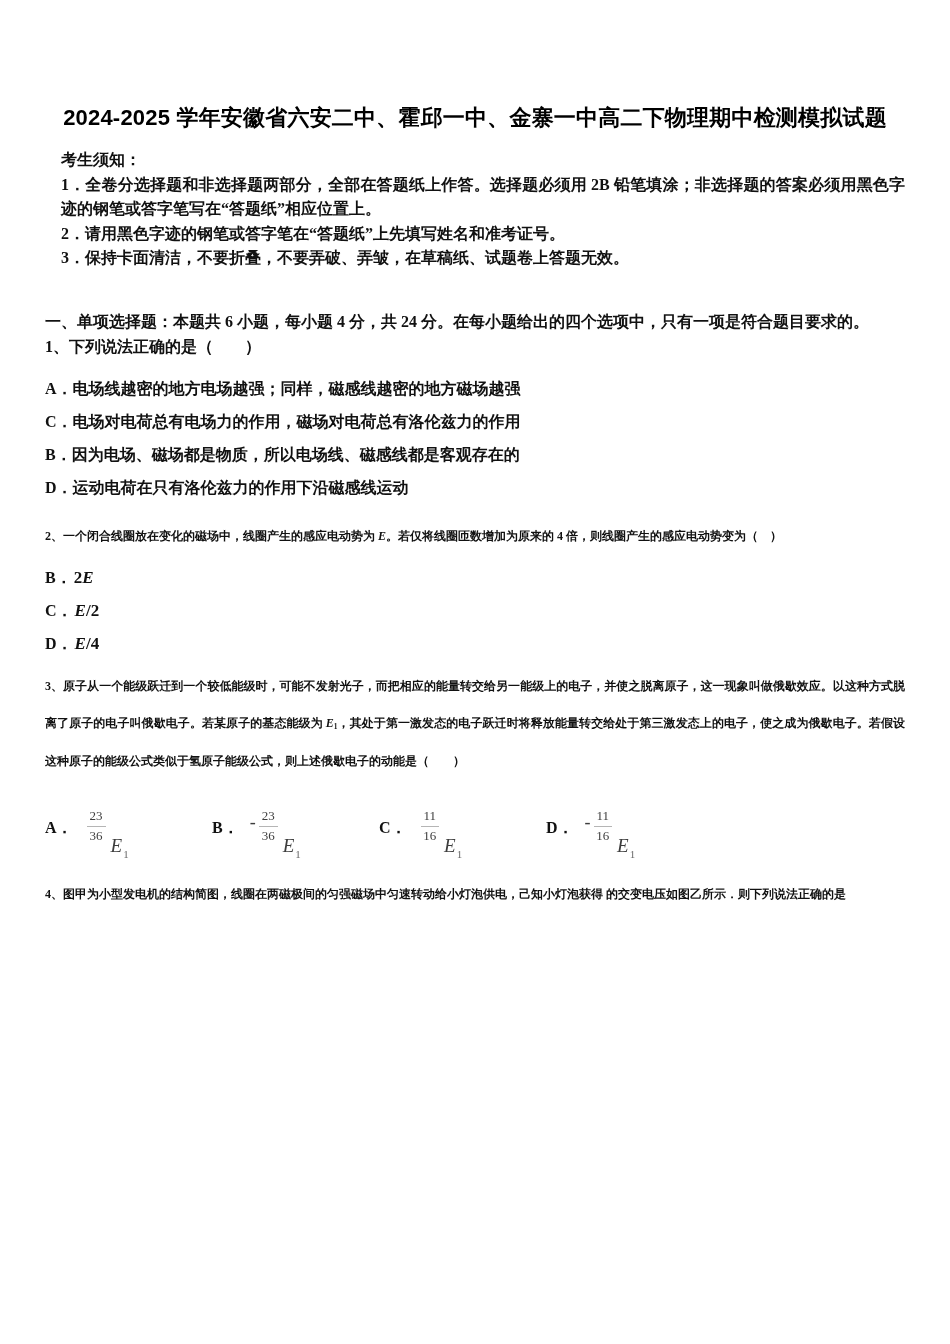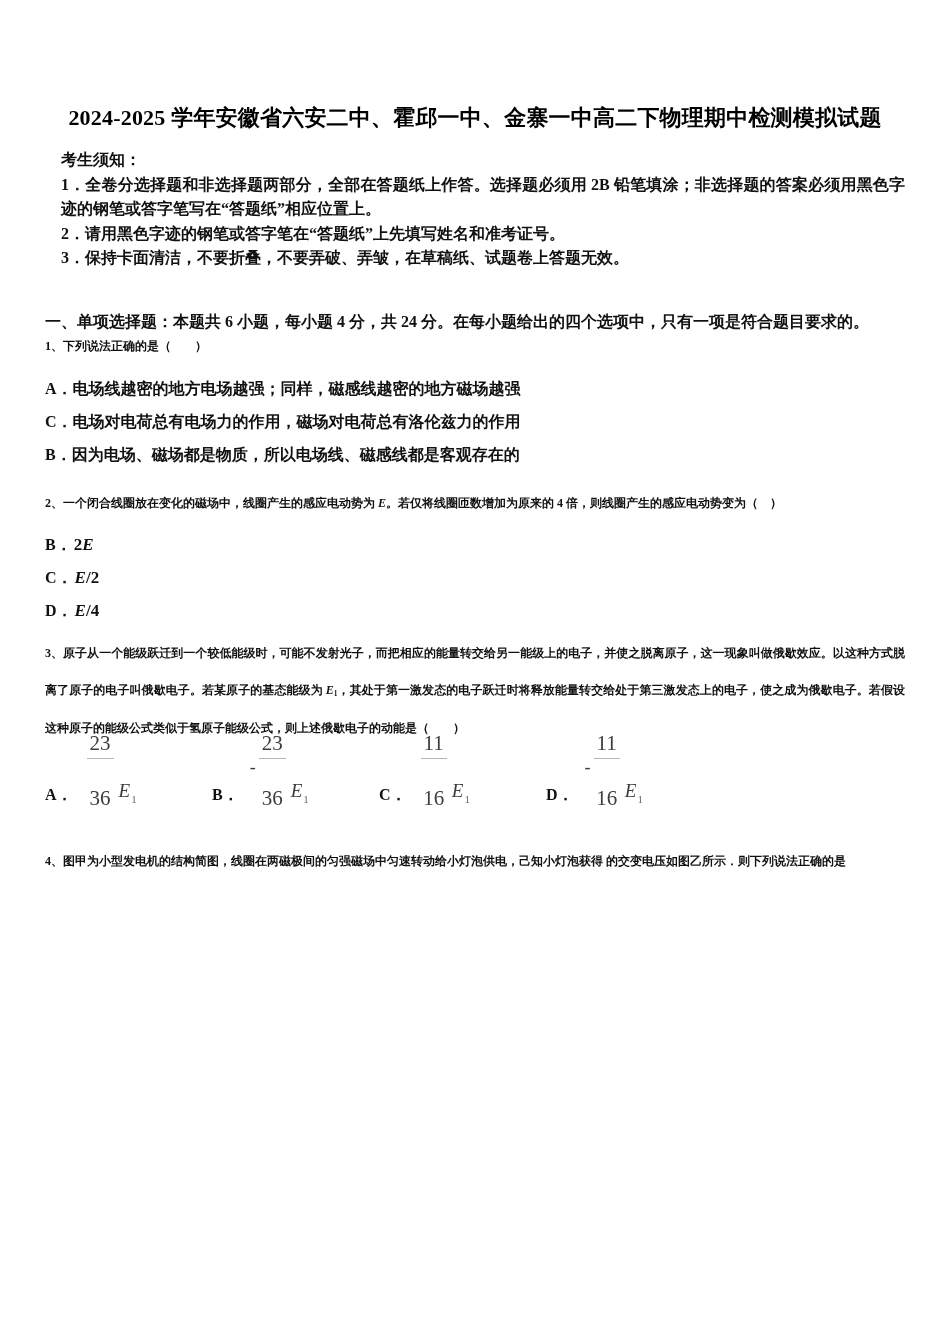--- a/index.html
+++ b/index.html
@@ -15,21 +15,21 @@
     color: #111111;
   }
   .page {
     box-sizing: border-box;
     width: 950px;
     height: 1344px;
     padding: 103px 45px 0 45px;
   }
   .doc-title {
     text-align: center;
-    font-family: Liberation Serif, serif;
+    font-family: Liberation Sans, sans-serif;
     font-weight: 800;
     font-size: 22px;
     line-height: 29px;
     color: #000000;
     letter-spacing: 0.2px;
   }
   .notice {
     margin-top: 16px;
     font-size: 16px;
     font-weight: 600;
@@ -38,21 +38,21 @@
     margin-left: 16px;
   }
   .section-heading {
     margin-top: 38px;
     font-size: 16px;
     font-weight: 600;
     line-height: 25px;
     text-align: justify;
   }
   .q-stem-tight {
-    font-size: 12px;
+    font-size: 16px;
     font-weight: 600;
     line-height: 25px;
   }
   .q-par {
     font-size: 12px;
     font-weight: 600;
     line-height: 37px;
     text-align: justify;
   }
   .options-block {
@@ -114,30 +114,29 @@
   .frac-sign {
     font-size: 18px;
     margin-right: 3px;
     position: relative;
     top: -4px;
   }
   .frac {
     display: inline-flex;
     flex-direction: column;
     text-align: center;
-    font-size: 21px;
+    font-size: 13px;
     line-height: 1.12;
   }
   .frac-num {
     border-bottom: 1.5px solid #b5b5b5;
     padding: 0 3px 2px 3px;
   }
   .frac-den {
     padding-top: 2px;
-    margin-top: 26px;
   }
   .frac-var {
     margin-left: 5px;
     font-style: italic;
     font-size: 19px;
     position: relative;
     top: 20px;
   }
   .frac-var .vsub {
     font-style: normal;
@@ -172,20 +171,23 @@
     <div class="options-block">
       <div class="option" style="margin-top:20px;">
         <span class="opt-label">A．</span><span>电场线越密的地方电场越强；同样，磁感线越密的地方磁场越强</span>
       </div>
       <div class="option">
         <span class="opt-label">C．</span><span>电场对电荷总有电场力的作用，磁场对电荷总有洛伦兹力的作用</span>
       </div>
       <div class="option">
         <span class="opt-label">B．</span><span>因为电场、磁场都是物质，所以电场线、磁感线都是客观存在的</span>
       </div>
+      <div class="option">
+        <span class="opt-label">D．</span><span>运动电荷在只有洛伦兹力的作用下沿磁感线运动</span>
+      </div>
     </div>
   </div>
 
   <div class="q2-block">
     <div class="q-par"><span class="part-plain">2、一个闭合线圈放在变化的磁场中，线圈产生的感应电动势为 </span><span class="part-var">E</span><span class="part-plain">。若仅将线圈匝数增加为原来的 4 倍，则线圈产生的感应电动势变为（　）</span></div>
     <div class="options-block">
       <div class="option">
         <span class="opt-label">B．</span><span class="opt-value"><span class="part-num">2</span><span class="part-var">E</span></span>
       </div>
       <div class="option">

